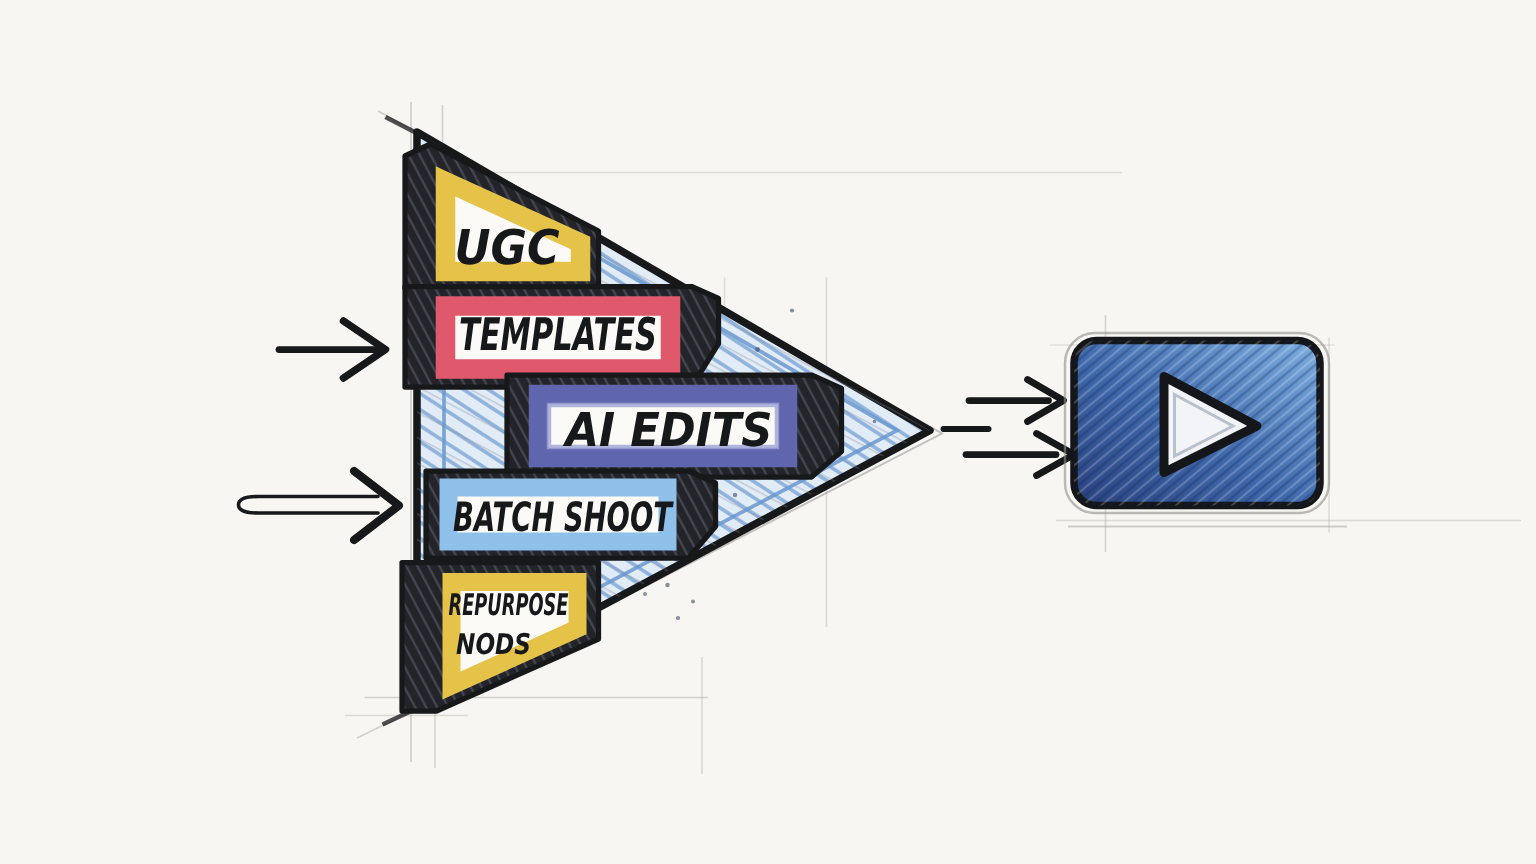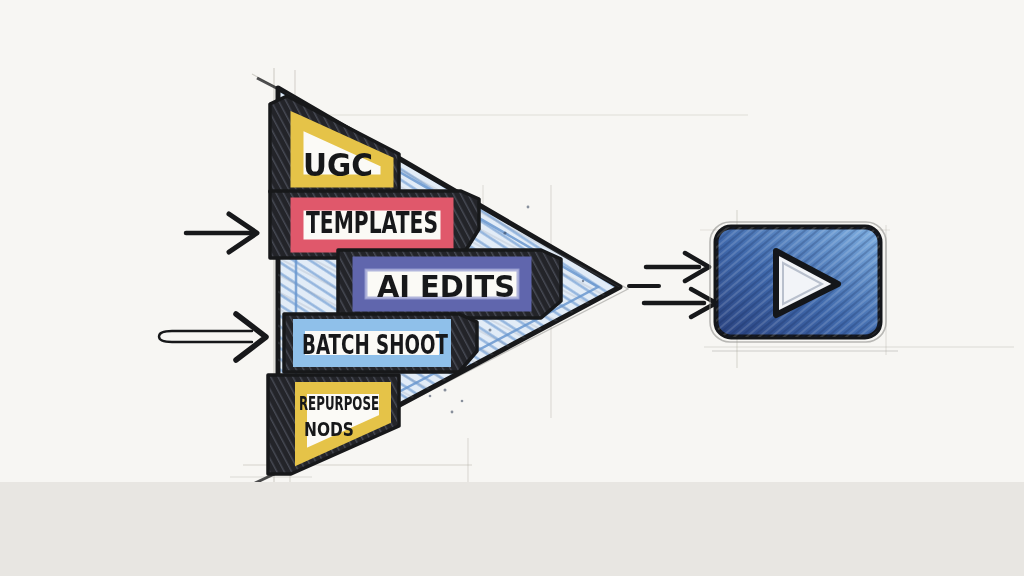--- a/index.html
+++ b/index.html
@@ -1,19 +1,20 @@
 <!DOCTYPE html>
 <html><head>
 <meta charset="utf-8">
 <style>
   html,body{margin:0;padding:0;background:#e8e6e2;}
   .canvas{
-    position:relative;width:1024px;height:482px;margin:0 auto;
+    position:relative;width:1024px;height:576px;margin:0 auto;
     background:#f7f6f3;overflow:hidden;
     font-family:"DejaVu Sans",sans-serif;
+    font-style:italic;
   }
   svg{display:block}
   .label{
     font-family:"DejaVu Sans",sans-serif;
     font-weight:700;
     fill:#17181a;
   }
   .ink{stroke:#17181a;}
   .pencil{stroke:#aaa59c;stroke-width:1.1;fill:none;}
 </style>

